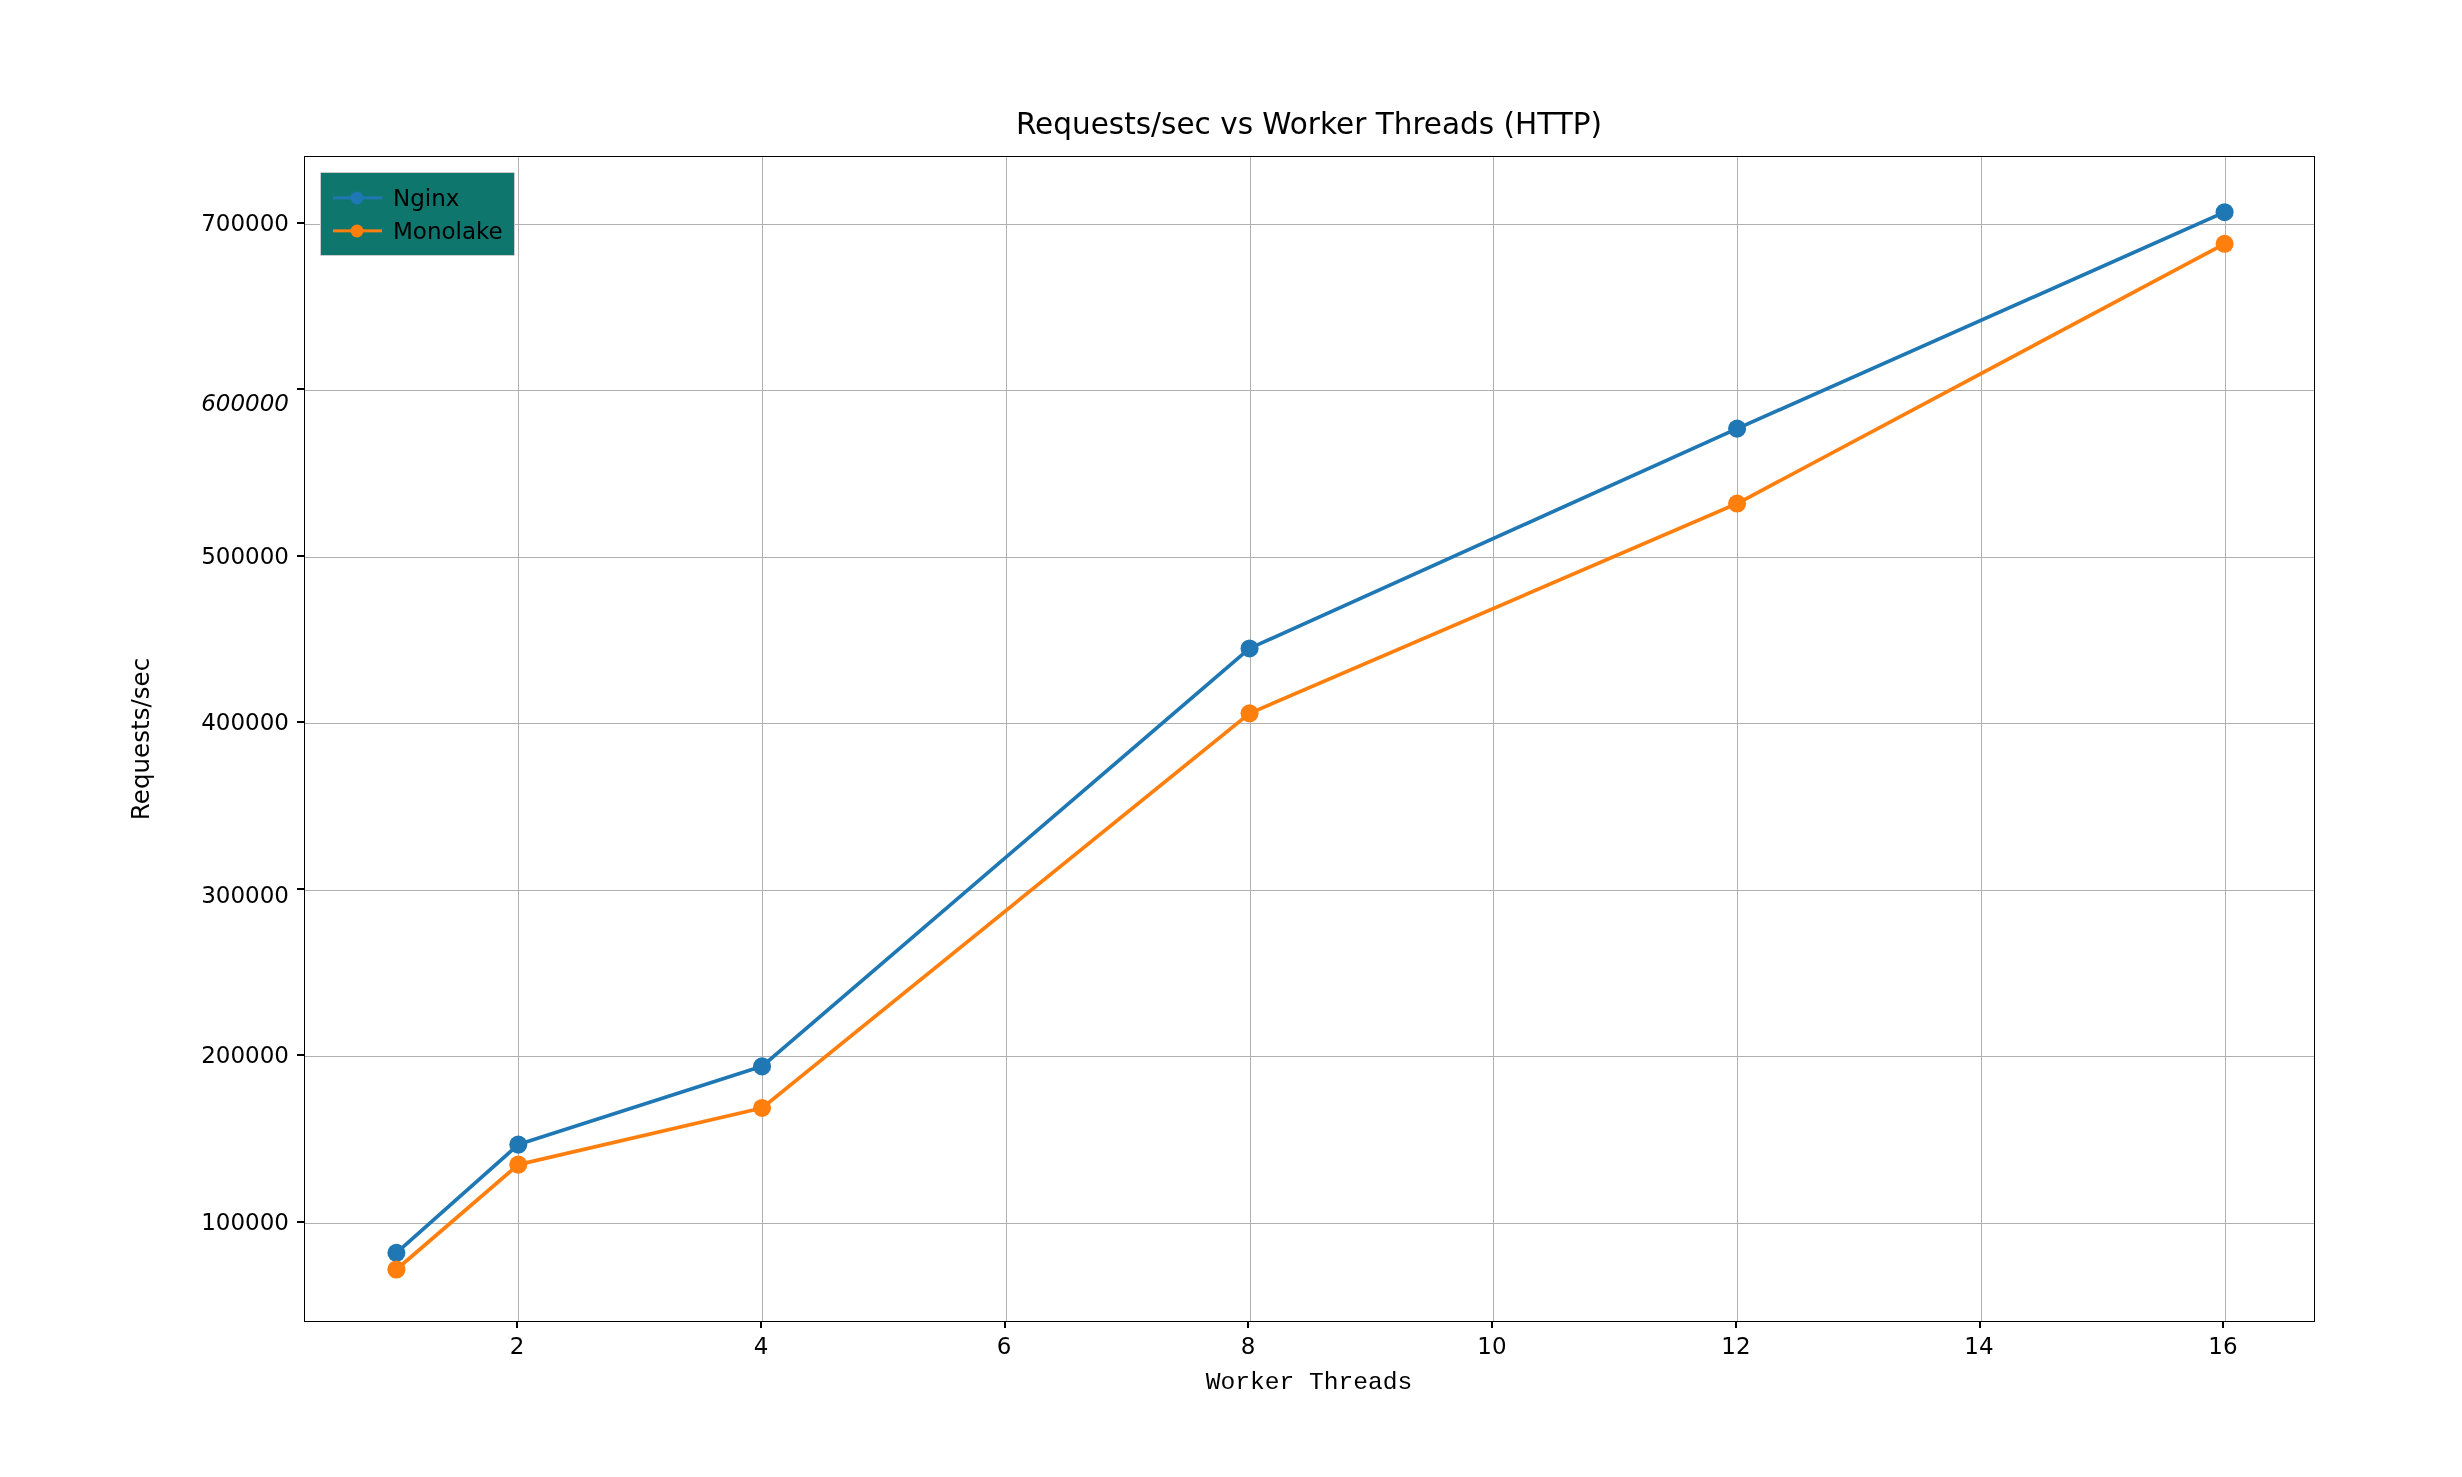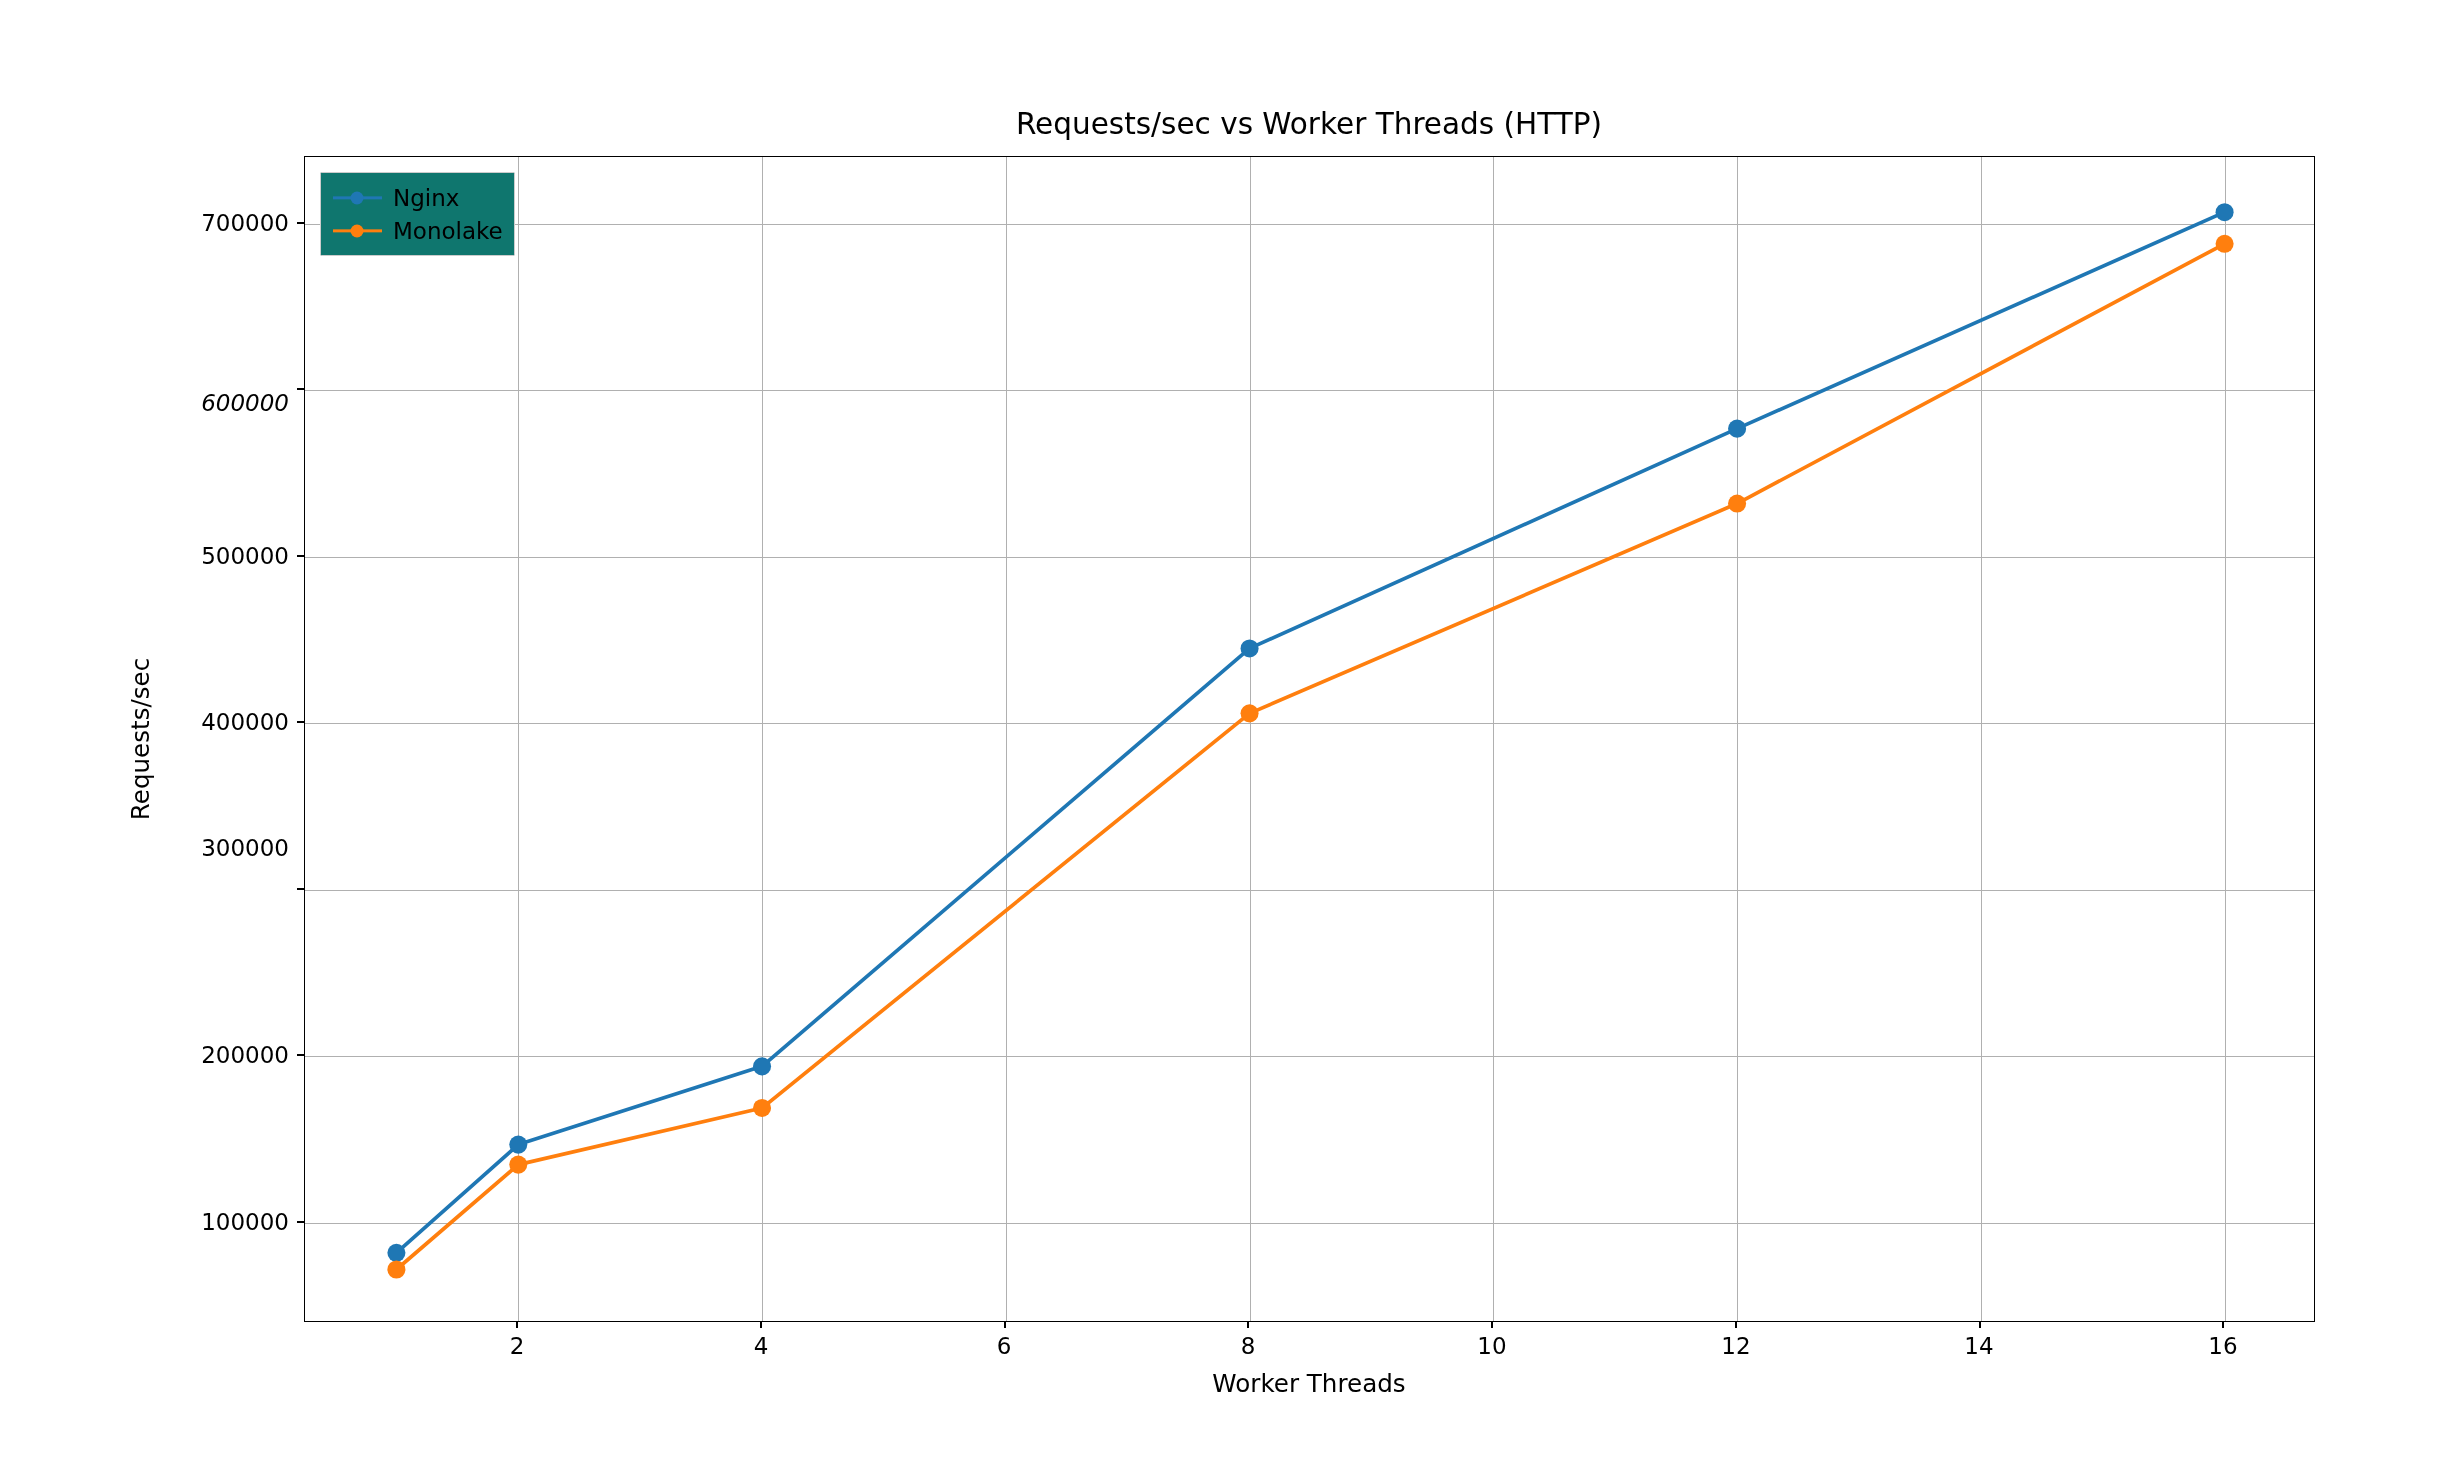--- a/index.html
+++ b/index.html
@@ -36,20 +36,21 @@
     color: #000000;
     transform: translateX(-50%);
     white-space: nowrap;
   }
   .xlabel {
     position: absolute;
     font-size: 24.6px;
     color: #000000;
     transform: translateX(-50%);
     white-space: nowrap;
+    font-family: Liberation Mono, monospace;
   }
   .ylabel {
     position: absolute;
     font-size: 24.6px;
     color: #000000;
     transform: translate(-50%, -50%) rotate(-90deg);
     transform-origin: center center;
     white-space: nowrap;
   }
   .xtick-label {
@@ -186,21 +187,21 @@
     <div class="xtick-label" style="left: 1736px; top: 1333px;">12</div>
     <div class="xtick-mark" style="left: 1735px; top: 1321px; width: 1.6px; height: 6.6px;"></div>
     <div class="xtick-label" style="left: 1979px; top: 1333px;">14</div>
     <div class="xtick-mark" style="left: 1979px; top: 1321px; width: 1.6px; height: 6.6px;"></div>
     <div class="xtick-label" style="left: 2223px; top: 1333px;">16</div>
     <div class="xtick-mark" style="left: 2222px; top: 1321px; width: 1.6px; height: 6.6px;"></div>
     <div class="ytick-label" style="right: 2173px; top: 1222px;">100000</div>
     <div class="ytick-mark" style="left: 297px; top: 1221px; width: 6.6px; height: 1.6px;"></div>
     <div class="ytick-label" style="right: 2173px; top: 1055px;">200000</div>
     <div class="ytick-mark" style="left: 297px; top: 1054px; width: 6.6px; height: 1.6px;"></div>
-    <div class="ytick-label" style="right: 2173px; top: 848px;">300000</div>
+    <div class="ytick-label" style="right: 2173px; top: 895px;">300000</div>
     <div class="ytick-mark" style="left: 297px; top: 888px; width: 6.6px; height: 1.6px;"></div>
     <div class="ytick-label" style="right: 2173px; top: 722px;">400000</div>
     <div class="ytick-mark" style="left: 297px; top: 721px; width: 6.6px; height: 1.6px;"></div>
     <div class="ytick-label" style="right: 2173px; top: 556px;">500000</div>
     <div class="ytick-mark" style="left: 297px; top: 555px; width: 6.6px; height: 1.6px;"></div>
     <div class="ytick-label" style="right: 2173px; top: 403px; font-style: italic;">600000</div>
     <div class="ytick-mark" style="left: 297px; top: 388px; width: 6.6px; height: 1.6px;"></div>
     <div class="ytick-label" style="right: 2173px; top: 223px;">700000</div>
     <div class="ytick-mark" style="left: 297px; top: 222px; width: 6.6px; height: 1.6px;"></div>
   </div>

